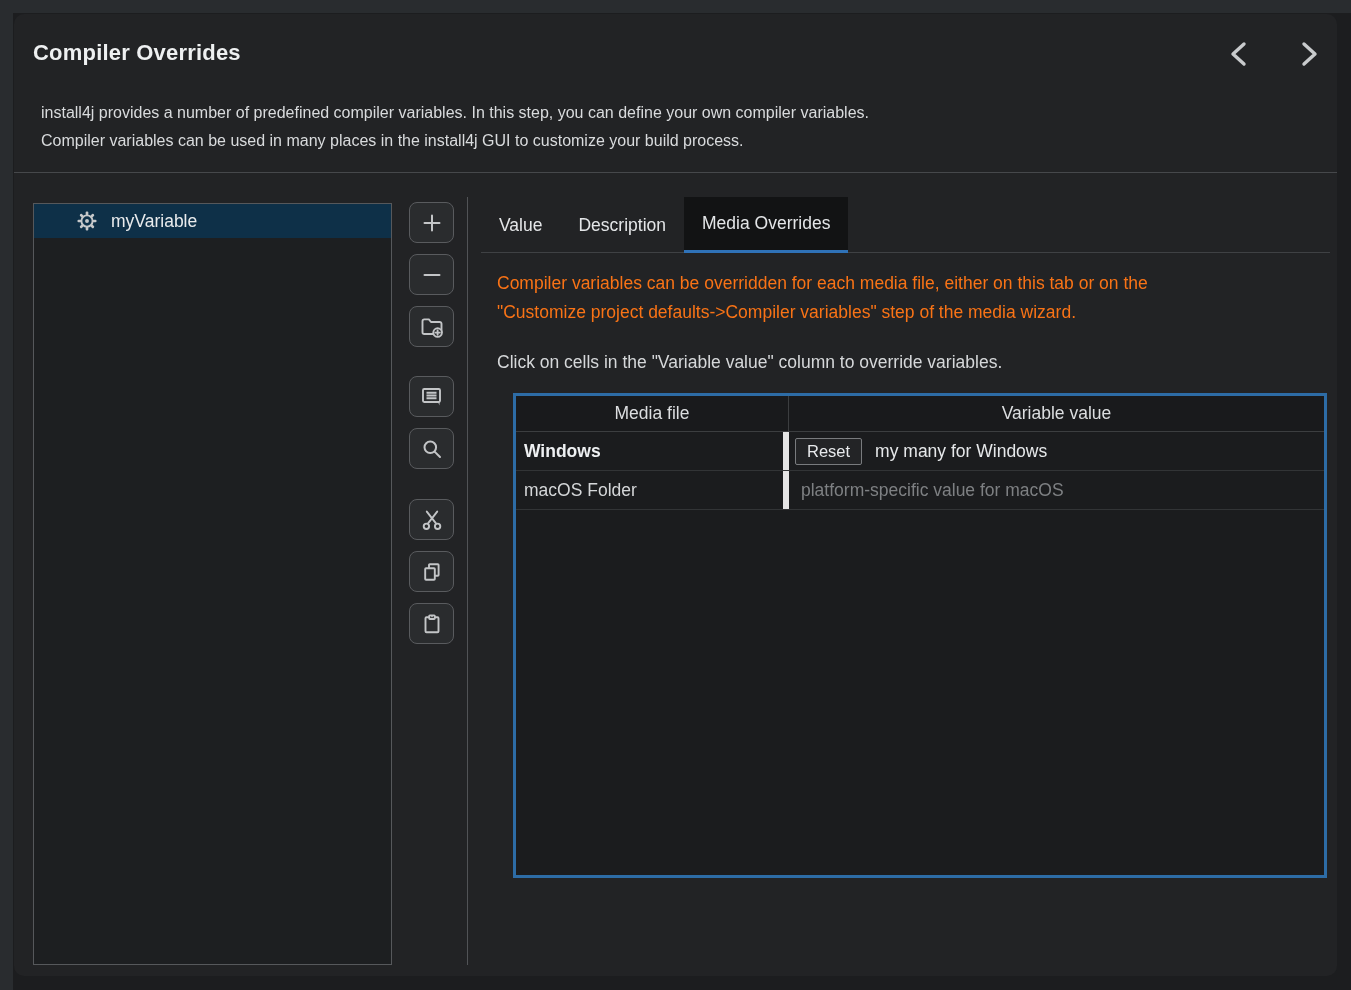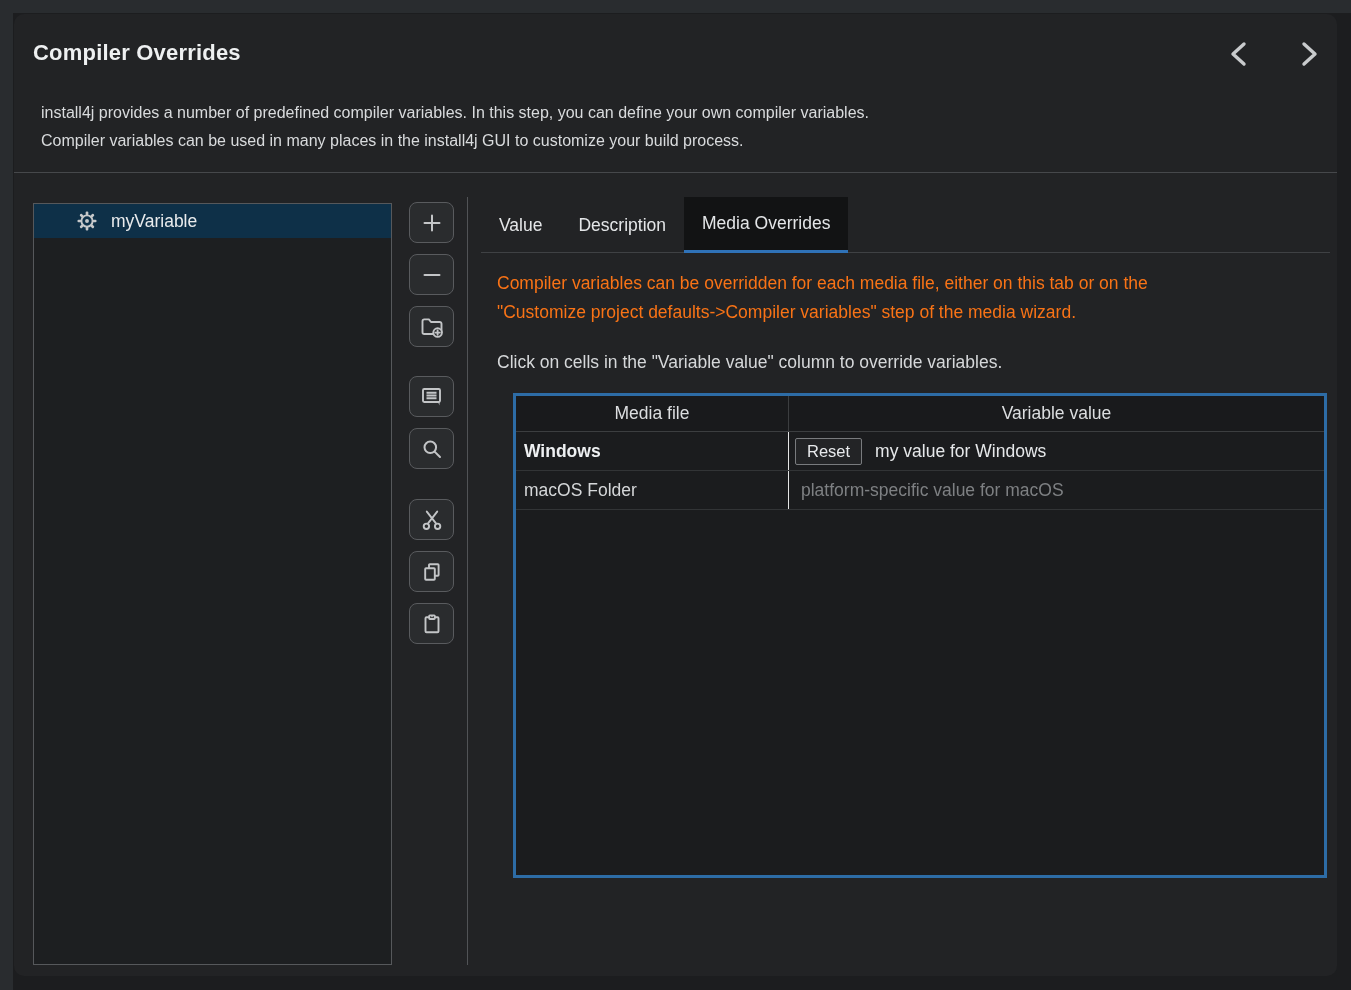--- a/index.html
+++ b/index.html
@@ -51,21 +51,21 @@
   
   .ov-table{
     left:497px;top:393px;width:814px;height:485px;box-sizing:border-box;
     border:3px solid #2d6ca6;background:#1b1c1e;margin-left:16px;
   }
   .thead{display:flex;height:35px;background:#191a1c;border-bottom:1px solid #3c3e40;}
   .th{font-size:17.5px;color:#dcdee0;display:flex;align-items:center;justify-content:center;box-sizing:border-box;}
   .th.col1{width:273px;border-right:1px solid #3c3e40;}
   .th.col2{flex:1;}
   .trow{display:flex;height:38px;border-bottom:1px solid #323436;}
-  .cell1{width:273px;box-sizing:border-box;border-right:1px solid #e5e5e5;display:flex;align-items:center;padding-left:8px;font-size:17.5px;color:#d5d7d9;}
+  .cell1{width:273px;box-sizing:border-box;border-right:6px solid #e5e5e5;display:flex;align-items:center;padding-left:8px;font-size:17.5px;color:#d5d7d9;}
   .cell1.bold{font-weight:bold;color:#eef0f2;}
   .cell2{flex:1;display:flex;align-items:center;padding-left:6px;font-size:17.5px;color:#e6e8ea;}
   .reset-btn{
     height:27px;padding:0 11px;margin-right:13px;box-sizing:border-box;
     background:#232426;border:1px solid #797b7e;border-radius:2px;
     color:#e8eaec;font-size:16.5px;font-family:inherit;cursor:pointer;
     display:flex;align-items:center;
   }
   .cell2 .placeholder{color:#7e8083;padding-left:6px;}
 
@@ -185,21 +185,21 @@
 
 <div class="abs ov-table">
   <div class="thead">
     <div class="th col1">Media file</div>
     <div class="th col2">Variable value</div>
   </div>
   <div class="trow">
     <div class="cell1 bold">Windows</div>
     <div class="cell2">
       <button class="reset-btn">Reset</button>
-      <span>my value for Windows</span>
+      <span>my many for Windows</span>
     </div>
   </div>
   <div class="trow">
     <div class="cell1">macOS Folder</div>
     <div class="cell2">
       <span class="placeholder">platform-specific value for macOS</span>
     </div>
   </div>
 </div>
 

